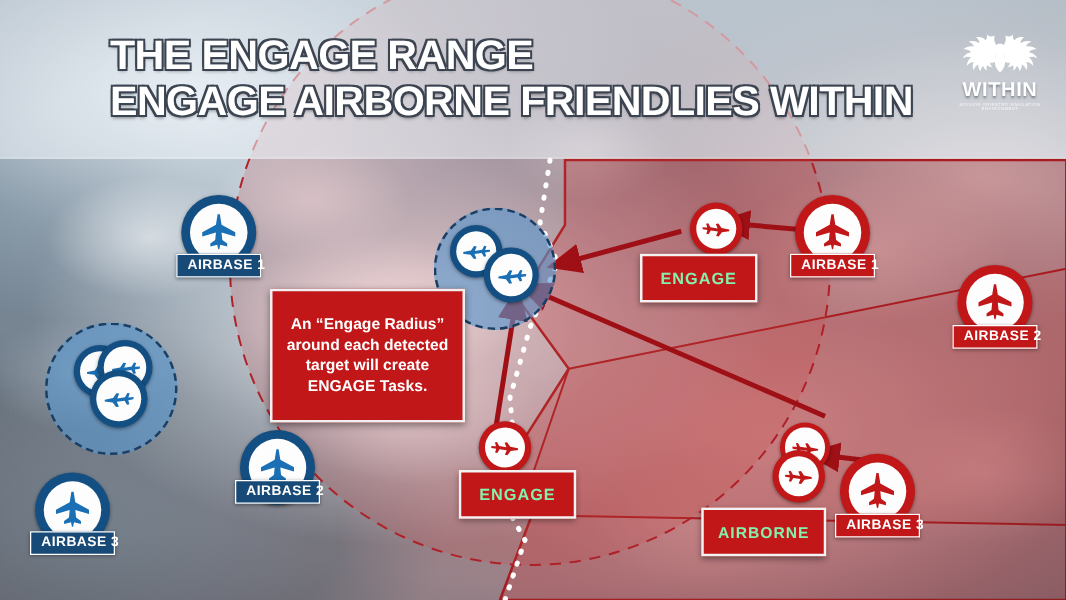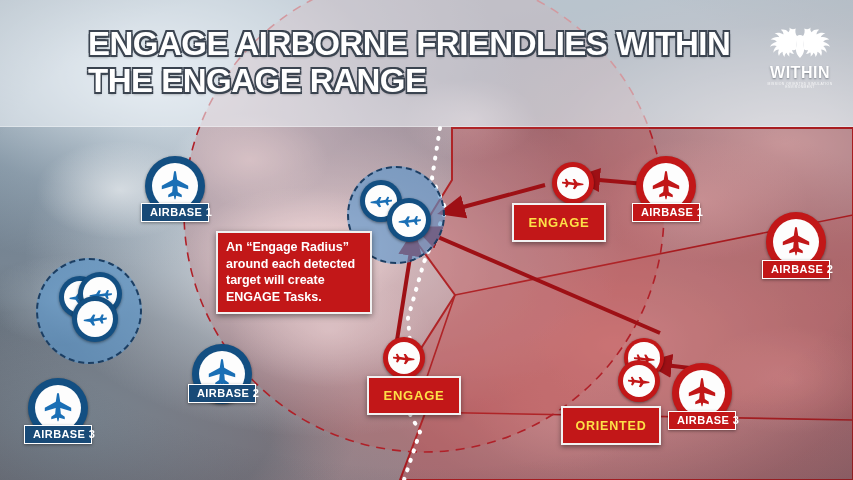--- a/index.html
+++ b/index.html
@@ -95,32 +95,33 @@
     color:#ffffff; white-space:nowrap;
     border:1.4px solid #ffffff;
     box-shadow:0 1px 3px rgba(0,0,0,.4);
     text-align:center;
   }
   .tag.blue{ background:#184a77; }
   .tag.red { background:#c21718; }
 
   
   .task-box{
-    position:absolute; background:#c21718; color:#fde047;
+    position:absolute; background:#c21718; color:#86efac;
     border:2px solid #f2f2f2;
     box-shadow:0 2px 5px rgba(0,0,0,.42);
     display:flex; align-items:center; justify-content:center;
     font-weight:bold; letter-spacing:.8px;
   }
   .callout{
     position:absolute; background:#c21718; color:#fff;
     border:2px solid #f0f0f0;
     box-shadow:0 2px 6px rgba(0,0,0,.45);
-    padding:6px 8px;
+    padding:18px 8px;
     font-size:12.5px; font-weight:bold; line-height:1.33;
+    text-align:center;
   }
 
   
   .radius-ring{
     position:absolute; border-radius:50%;
     border:2px dashed #1b3e63;
     background:rgba(88,150,205,.62);
   }
 </style>
 </head>
@@ -285,28 +286,28 @@
           <svg width="36" height="36" viewBox="0 0 24 24">
         <path fill="#c21718" d="M11.4 2.2h1.2l.9 5.6 7.3 4.1v2.2l-7.3-2.1.4 4 2.6 1.9v1.6l-3.7-1-.5 2.4h-.6l-.5-2.4-3.7 1v-1.6l2.6-1.9.4-4-7.3 2.1v-2.2l7.3-4.1z"></path>
       </svg>
         </div>
     </div>
     <div class="tag red" style="left:668px; top:411px; width:68px;">AIRBASE 3</div>
   </div>
 
   <div class="task-box" style="left:512px; top:203px; width:94px; height:39px; font-size:13px;">ENGAGE</div>
   <div class="task-box" style="left:367px; top:376px; width:94px; height:39px; font-size:13px;">ENGAGE</div>
-  <div class="task-box" style="left:561px; top:406px; width:100px; height:39px; font-size:12.5px;">ORIENTED</div>
+  <div class="task-box" style="left:561px; top:406px; width:100px; height:39px; font-size:12.5px;">AIRBORNE</div>
 
   <div class="callout" style="left:216px; top:231px; width:156px;">An “Engage Radius” around each detected target will create ENGAGE Tasks.</div>
 
   <div class="banner"></div>
   <div class="title">
+    <div>THE ENGAGE RANGE</div>
     <div>ENGAGE AIRBORNE FRIENDLIES WITHIN</div>
-    <div>THE ENGAGE RANGE</div>
   </div>
 
   <div class="logo">
     <svg width="66" height="50" viewBox="0 0 66 50">
       <g fill="#ffffff">
         <path d="M30 22c-1.6-2.2-2-4.8-1.3-7.6-2.4 1.3-4.6.9-6.3-.8.6 2 .1 3.5-1 4.6-1.9-2.4-4.5-3-7.6-2.4 1.9 1.3 2.8 2.9 2.6 4.8-2.9-2-5.8-2.3-8.8-1.2 2.4.7 4 1.9 4.7 3.8-3.3-.6-6.2.2-8.7 2.3 2.8-.2 4.9.5 6.2 2.3-3 .6-5.3 2.2-6.9 5 2.5-1.4 4.8-1.7 6.8-.8-2.1 1.8-3.2 4-3.3 6.7 1.6-2 3.4-3 5.5-3.1-1 2.2-1 4.4.1 6.5.6-2.2 1.8-3.6 3.6-4.3-.1 2 .5 3.7 1.9 5.2.1-2 .8-3.4 2.1-4.3.5 1.7 1.5 2.9 3 3.7-.6-1.7-.5-3.1.3-4.2 1.2 1.1 2.6 1.6 4.2 1.5-1.3-1-1.9-2.2-1.9-3.6 1.6.4 3-.1 4.2-1.2"></path>
         <path d="M36 22c1.6-2.2 2-4.8 1.3-7.6 2.4 1.3 4.6.9 6.3-.8-.6 2-.1 3.5 1 4.6 1.9-2.4 4.5-3 7.6-2.4-1.9 1.3-2.8 2.9-2.6 4.8 2.9-2 5.8-2.3 8.8-1.2-2.4.7-4 1.9-4.7 3.8 3.3-.6 6.2.2 8.7 2.3-2.8-.2-4.9.5-6.2 2.3 3 .6 5.3 2.2 6.9 5-2.5-1.4-4.8-1.7-6.8-.8 2.1 1.8 3.2 4 3.3 6.7-1.6-2-3.4-3-5.5-3.1 1 2.2 1 4.4-.1 6.5-.6-2.2-1.8-3.6-3.6-4.3.1 2-.5 3.7-1.9 5.2-.1-2-.8-3.4-2.1-4.3-.5 1.7-1.5 2.9-3 3.7.6-1.7.5-3.1-.3-4.2-1.2 1.1-2.6 1.6-4.2 1.5 1.3-1 1.9-2.2 1.9-3.6-1.6.4-3-.1-4.2-1.2"></path>
         <path d="M33 21c2.4 0 4 1.6 4 3.9 0 1.9-.6 3.4-.6 5.1 0 2 .7 3.6.7 5.5 0 3.3-1.6 6-4.1 8.5-2.5-2.5-4.1-5.2-4.1-8.5 0-1.9.7-3.5.7-5.5 0-1.7-.6-3.2-.6-5.1 0-2.3 1.6-3.9 4-3.9z"></path>
       </g>
     </svg>

